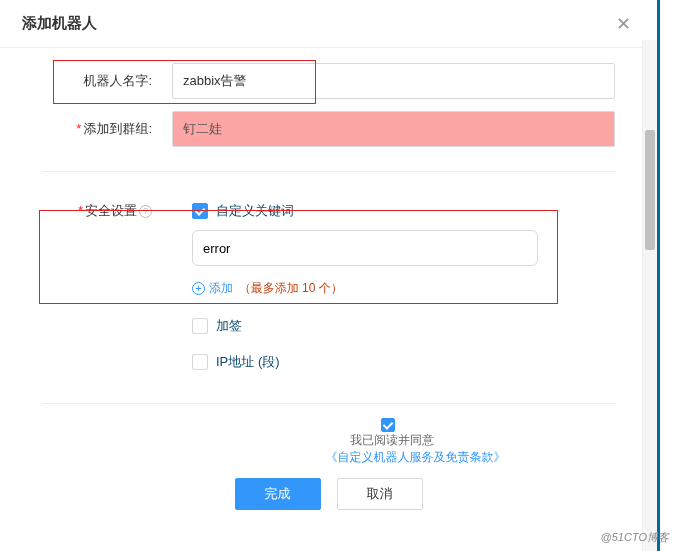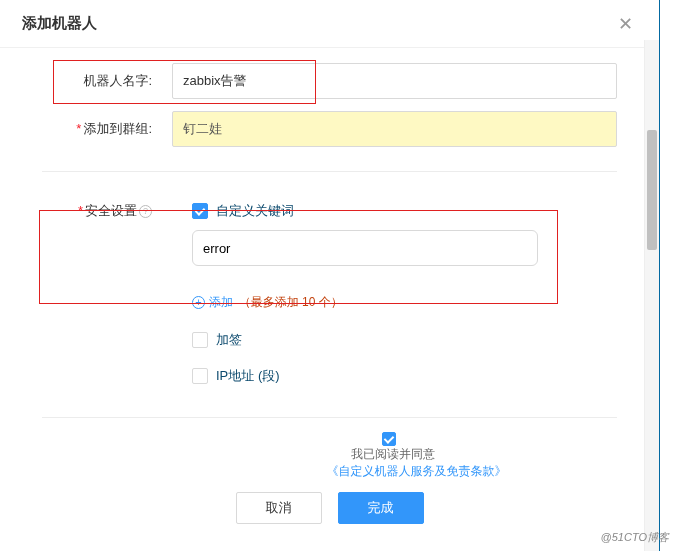--- a/index.html
+++ b/index.html
@@ -1,46 +1,46 @@
 <!DOCTYPE html>
 <html><head>
   <meta charset="utf-8">
   <style>
     * { box-sizing: border-box; margin: 0; padding: 0; }
     body { font-family: "Microsoft YaHei", "PingFang SC", sans-serif; font-size: 13px; color: #333; background: #fff; width: 675px; height: 551px; position: relative; overflow: hidden; }
-    .dialog { width: 660px; height: 551px; background: #fff; position: relative; border-right: 1px solid #0369a1; }
+    .dialog { width: 660px; height: 551px; background: #fff; position: relative; border-right: 3px solid #0369a1; }
     .scrollbar { position: absolute; right: 0; top: 40px; bottom: 0; width: 15px; background: #f5f5f5; border-left: 1px solid #eee; }
     .scrollbar-thumb { position: absolute; left: 2px; right: 2px; top: 90px; height: 120px; background: #c0c0c0; border-radius: 2px; }
     .header { height: 48px; padding: 0 22px; display: flex; align-items: center; justify-content: space-between; border-bottom: 1px solid #f0f0f0; }
     .header h3 { font-size: 15px; font-weight: 700; color: #333; }
     .close-x { font-size: 18px; color: #999; cursor: pointer; line-height: 1; padding: 4px; }
     .content { padding: 15px 42px 0 42px; }
     .form-row { display: flex; align-items: center; margin-bottom: 12px; }
     .label-col { width: 130px; text-align: right; padding-right: 20px; font-size: 13px; color: #333; }
     .label-col .req { color: #f5222d; margin-right: 2px; }
     .input-col { flex: 1; }
     .input-like { height: 36px; line-height: 34px; border: 1px solid #d9d9d9; border-radius: 2px; padding: 0 10px; width: 100%; font-size: 13px; color: #333; background: #fff; }
-    .input-disabled { background: #fef9c3; color: #555; }
+    .input-disabled { background: #fca5a5; color: #555; }
     .redbox1 { position: absolute; left: 53px; top: 60px; width: 263px; height: 44px; border: 1px solid #e02020; pointer-events: none; }
     .divider { border-top: 1px solid #ececec; margin: 24px 0 30px 0; }
     .redbox2 { position: absolute; left: 39px; top: 210px; width: 519px; height: 94px; border: 1px solid #e02020; pointer-events: none; }
     .sec-row { display: flex; align-items: flex-start; gap: 20px; }
     .sec-labels { width: 130px; text-align: right; padding-right: 20px; }
     .sec-labels .main { font-size: 13px; color: #333; }
     .sec-labels .req { color: #f5222d; margin-right: 2px; }
     .help-icon { display: inline-block; width: 13px; height: 13px; border: 1px solid #bbb; border-radius: 50%; color: #bbb; font-size: 9px; line-height: 11px; text-align: center; margin-left: 2px; vertical-align: middle; }
     .sec-labels .doc { color: #3296fa; font-size: 12px; margin-top: 8px; cursor: pointer; padding-right: 16px; }
     .sec-body { flex: 1; }
     .check-line { display: flex; align-items: center; font-size: 13px; color: #0c4a6e; min-height: 18px; margin-bottom: 10px; }
     .check-line.gap { margin-bottom: 18px; text-align: right; }
     .check-line.gap2 { margin-top: 6px; margin-bottom: 4px; }
     .chk { width: 16px; height: 16px; border: 1px solid #d9d9d9; border-radius: 2px; margin-right: 8px; display: inline-flex; align-items: center; justify-content: center; background: #fff; flex-shrink: 0; }
     .chk.checked { background: #3296fa; border-color: #3296fa; }
     .chk.checked::after { content: ""; width: 4px; height: 7px; border: solid #fff; border-width: 0 2px 2px 0; transform: rotate(45deg); margin-top: -2px; }
-    .keyword-input { width: 346px; height: 36px; line-height: 34px; border: 1px solid #d9d9d9; border-radius: 6px; padding: 0 10px; font-size: 13px; margin-bottom: 28px; }
+    .keyword-input { width: 346px; height: 36px; line-height: 34px; border: 1px solid #d9d9d9; border-radius: 6px; padding: 0 10px; font-size: 13px; margin-bottom: 14px; }
     .add-line { color: #3296fa; font-size: 12px; cursor: pointer; display: inline-flex; align-items: center; }
     .add-line .plus { display: inline-block; width: 13px; height: 13px; border: 1px solid #3296fa; border-radius: 50%; color: #3296fa; font-size: 11px; line-height: 11px; text-align: center; margin-right: 4px; }
     .hint { color: #c2410c; font-size: 12px; margin-left: 2px; }
     .divider2 { border-top: 1px solid #ececec; margin: 28px 0 14px 0; }
     .agree-row { display: flex; align-items: center; justify-content: flex-start; padding-left: 127px; font-size: 12px; color: #666; margin-bottom: 12px; flex-direction: column; }
     .agree-row .terms { color: #3296fa; cursor: pointer; margin-left: 47px; }
     .footer { display: flex; justify-content: center; gap: 16px; padding-bottom: 18px; }
     .btn { min-width: 86px; height: 32px; border-radius: 2px; font-size: 13px; cursor: pointer; display: inline-flex; align-items: center; justify-content: center; }
     .btn-default { border: 1px solid #d9d9d9; background: #fff; color: #333; }
     .btn-primary { border: 1px solid #3296fa; background: #3296fa; color: #fff; }
@@ -107,22 +107,22 @@
 
     <div class="divider2"></div>
 
     <div class="agree-row">
       <span class="chk checked" style="width:14px;height:14px;"></span>
       <span>我已阅读并同意</span>
       <span class="terms">《自定义机器人服务及免责条款》</span>
     </div>
 
     <div class="footer">
+      <div class="btn btn-primary">完成</div>
       <div class="btn btn-default">取消</div>
-      <div class="btn btn-primary">完成</div>
     </div>
 
   </div>
 
   <div class="scrollbar">
     <div class="scrollbar-thumb"></div>
   </div>
 </div>
 
 <div class="watermark">@51CTO博客</div>

